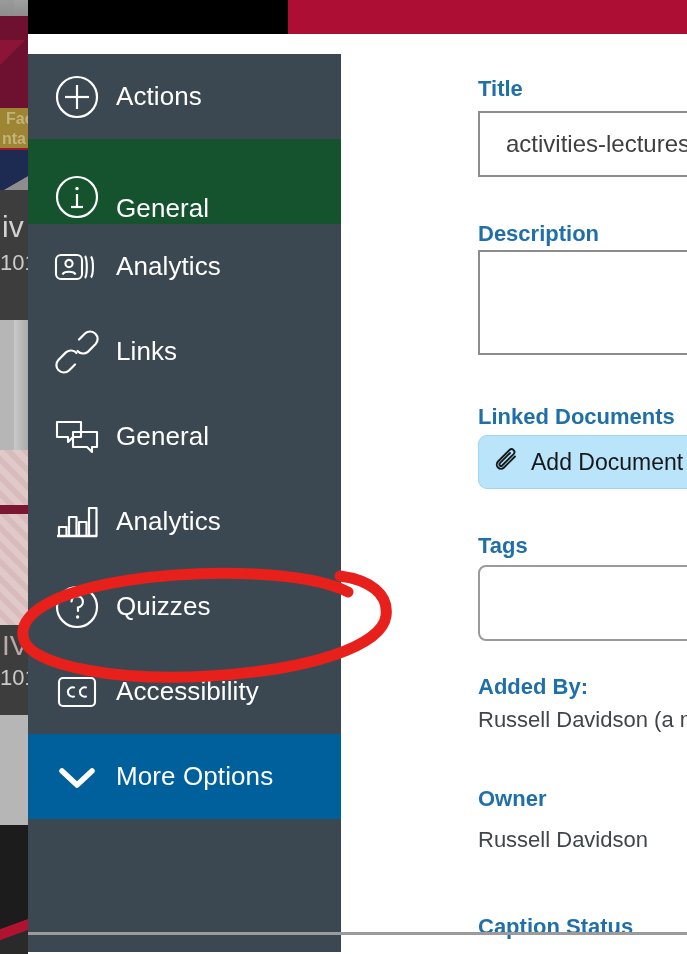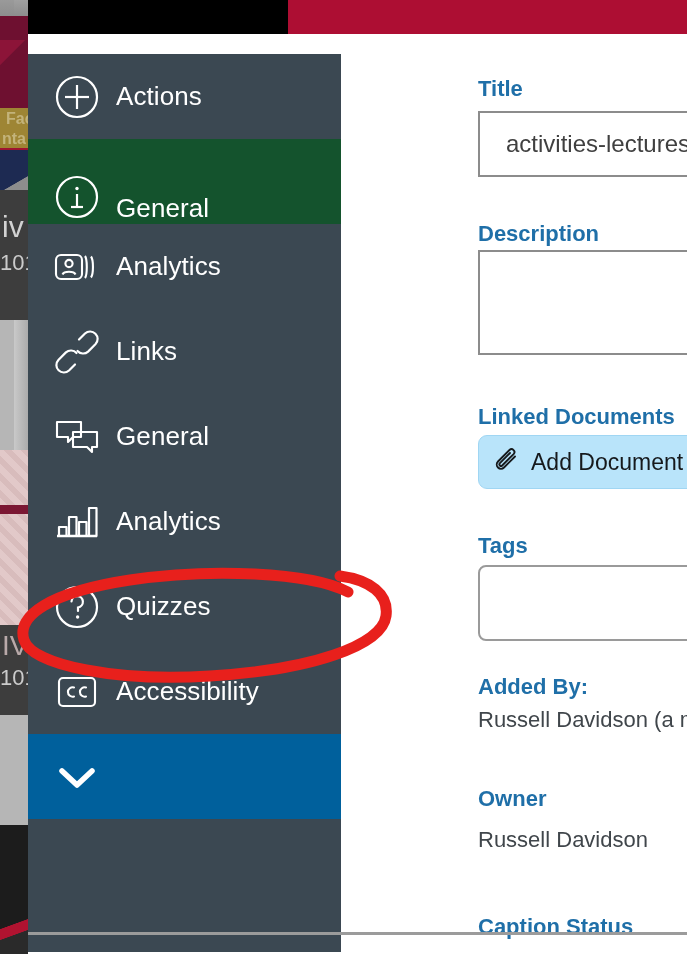--- a/index.html
+++ b/index.html
@@ -246,20 +246,21 @@
         </span>
         <span class="nav-label">Accessibility</span>
       </div>
 
       <div class="nav-item active-blue">
         <span class="nav-ico">
           <svg width="50" height="50" viewBox="0 0 50 50" fill="none" stroke="#ffffff" stroke-width="5.5" stroke-linecap="round" stroke-linejoin="round">
             <polyline points="10,19 25,33 40,19"></polyline>
           </svg>
         </span>
+        <span class="nav-label">More Options</span>
       </div>
     </nav>
 
     <section class="form-pane">
 
       <div class="fld-label" style="left:137px;top:30px;">Title</div>
       <div class="txt-input" style="left:137px;top:77px;width:290px;height:66px;">
         <span class="val">activities-lectures</span>
       </div>
 

